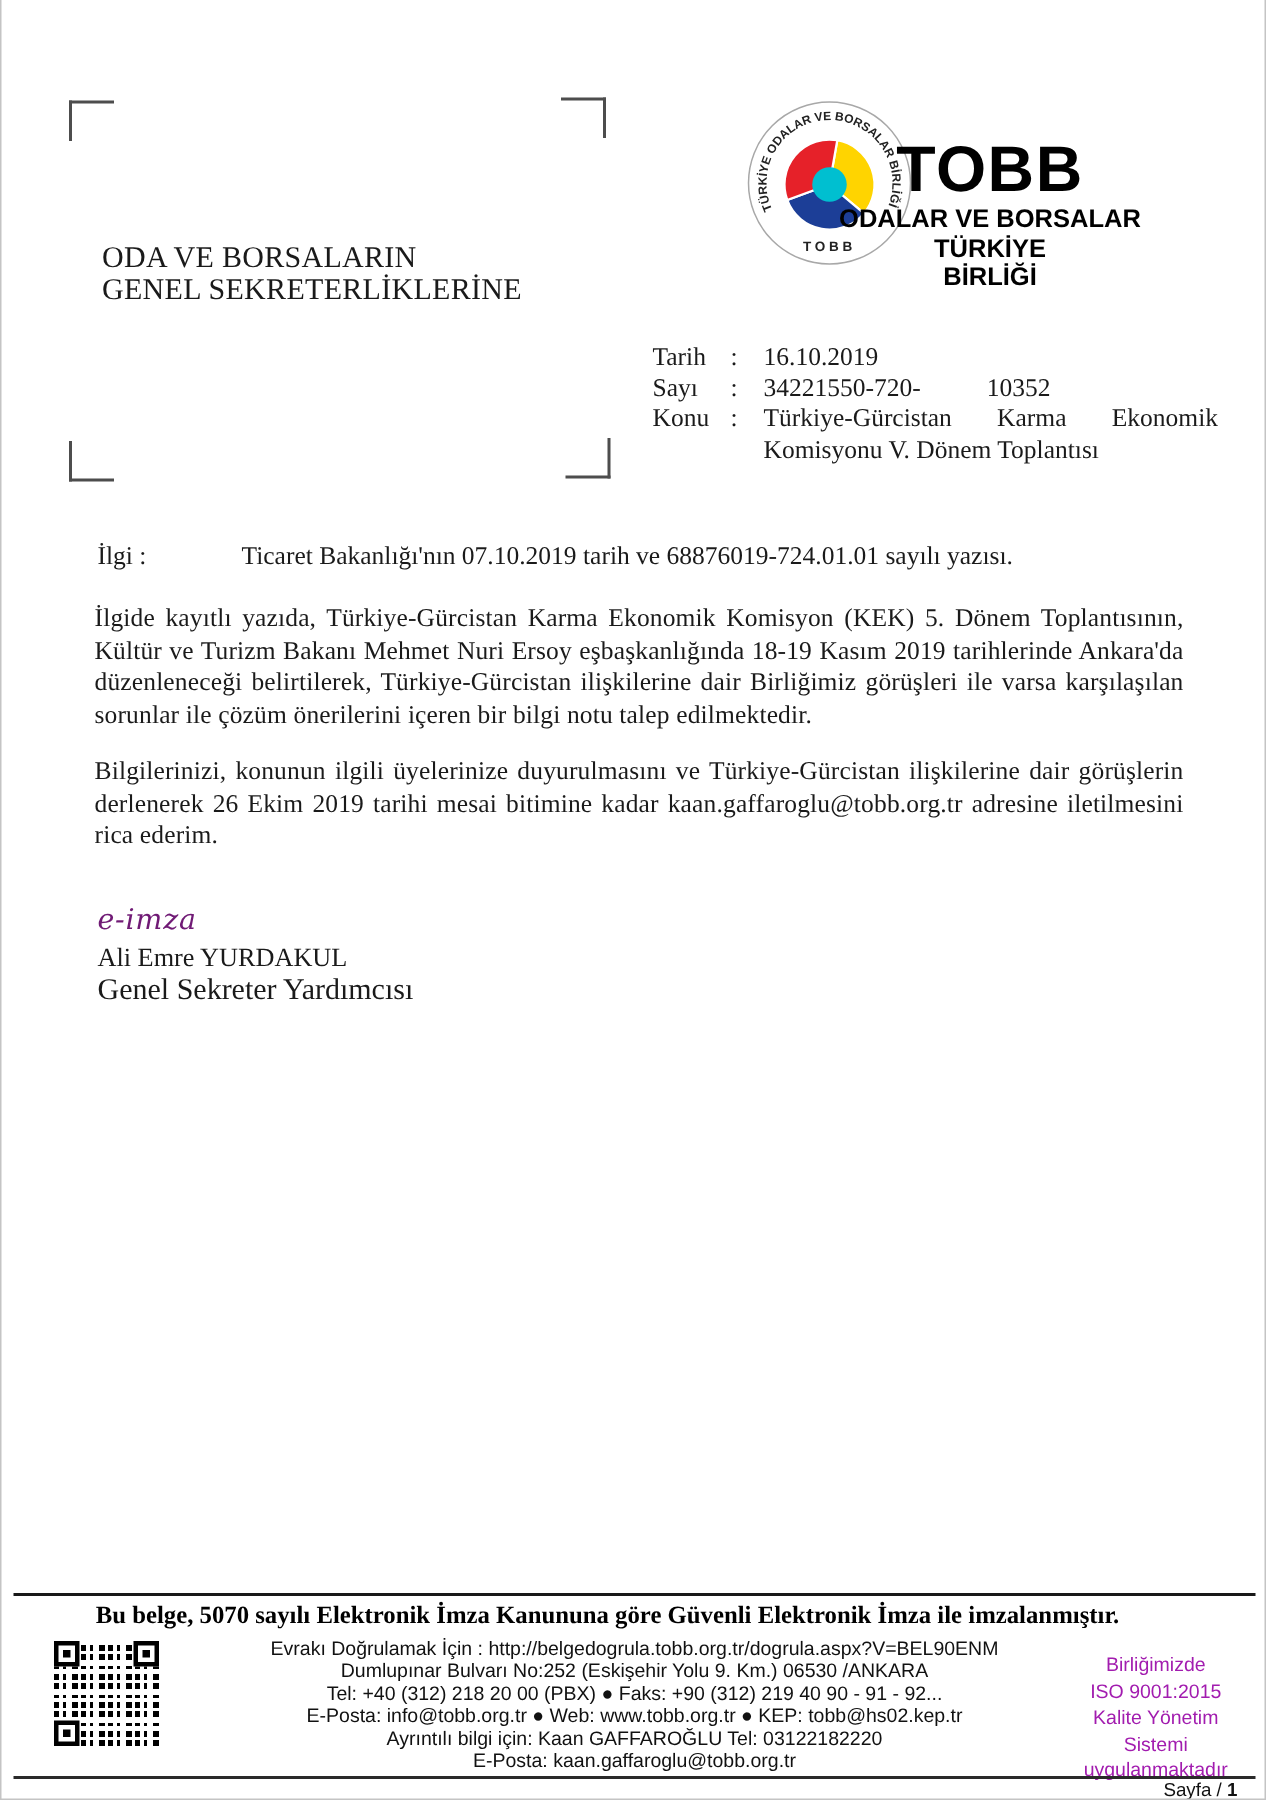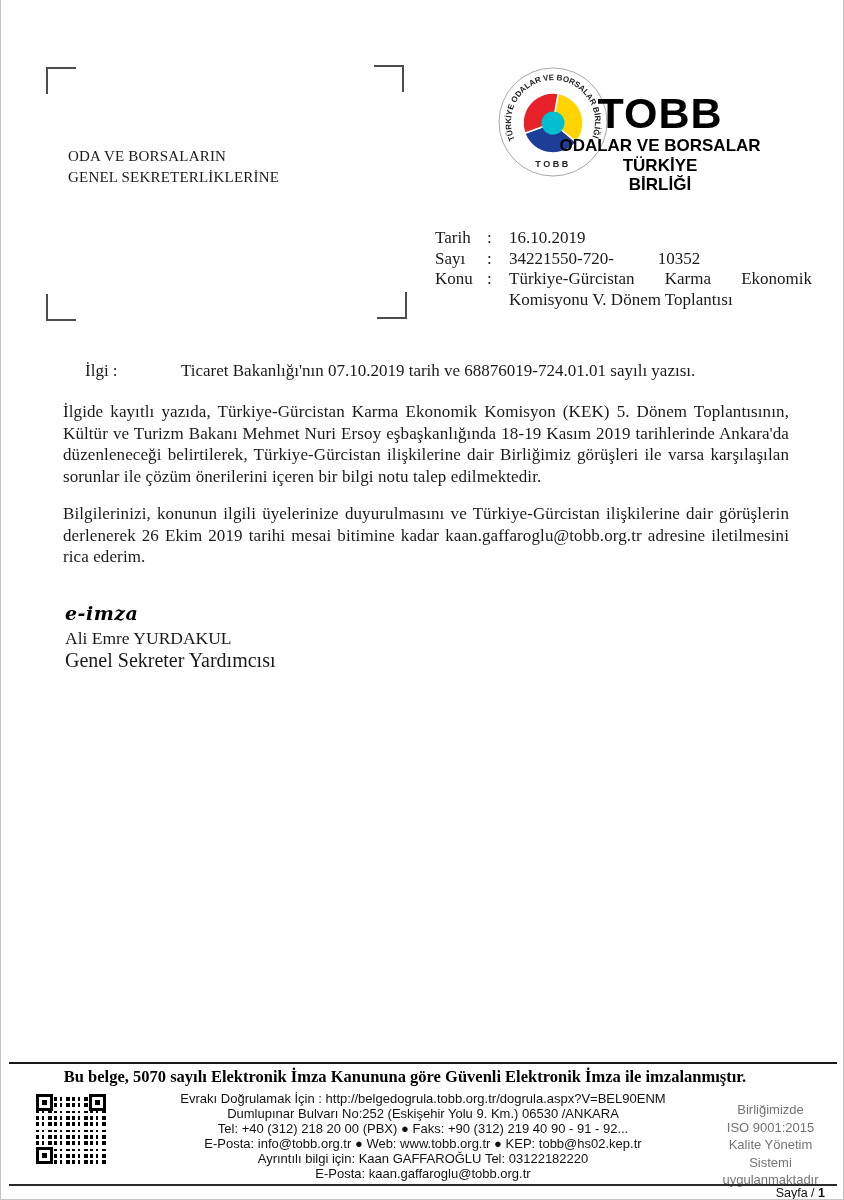--- a/index.html
+++ b/index.html
@@ -26,45 +26,45 @@
     letter-spacing:6px; margin-top:1px; color:#000; white-space:nowrap;
   }
 
   
   .mark{width:30px; height:27px; box-sizing:border-box;}
   .mark-tl{left:45px;  top:67px;  border-left:2px solid #4d4d4d; border-top:2px solid #4d4d4d;}
   .mark-tr{left:373px; top:65px;  border-right:2px solid #4d4d4d; border-top:2px solid #4d4d4d;}
   .mark-bl{left:45px;  top:294px; border-left:2px solid #4d4d4d; border-bottom:2px solid #4d4d4d;}
   .mark-br{left:376px; top:292px; border-right:2px solid #4d4d4d; border-bottom:2px solid #4d4d4d;}
 
-  .recipient{left:67px; top:146px; font-size:15px; line-height:21px; letter-spacing:0.2px;}
+  .recipient{left:67px; top:162px; font-size:20px; line-height:21px; letter-spacing:0.2px;}
 
   .logo{left:496px; top:66px;}
 
   .letterhead{left:545px; top:90px; width:228px; text-align:center;
     font-family:"Liberation Sans", sans-serif; font-weight:bold; color:#000;}
   .letterhead .abbr{font-size:43px; line-height:46px; letter-spacing:1px;}
   .letterhead .lh-line{font-size:17px; line-height:19.5px;}
 
   
   .meta{left:434px; top:228px; width:377px; font-size:17px; line-height:20.5px;}
   .meta-row{display:grid; grid-template-columns:52px 22px 1fr;}
   .sayi-number{display:inline-block; margin-left:44px;text-align:center;}
   .just{text-align:justify; text-align-last:justify;}
 
   .ilgi{left:64px; top:361px; display:flex; font-size:17px;}
-  .ilgi-label{width:96px; flex:none;margin-left:20px;}
+  .ilgi-label{width:96px; flex:none;}
 
   .para{left:62px; top:401px; width:726px; font-size:17px; line-height:21.6px;
         text-align:justify; text-align-last:left; letter-spacing:0.1px;}
   .para2{top:503px;}
 
   .sig{left:64px; top:602px;}
-  .eimza{font-family:"DejaVu Serif", serif; font-style:italic; font-weight:bold;
-         font-size:19px; color:#000000; letter-spacing:0.5px;}
+  .eimza{font-family:"DejaVu Serif", serif; font-style:italic; font-weight:normal;
+         font-size:19px; color:#701a75; letter-spacing:0.5px;}
   .sig-name{font-size:17.5px; margin-top:4px;}
   .sig-title{font-size:20px;}
 
   
   .rule-top{left:8px; top:1062px; width:828px; border-top:2.5px solid #181818;}
   .legal{left:0; top:1067px; width:808px; text-align:center; font-weight:bold; font-size:16.5px; color:#000;}
 
   .qr{left:35px; top:1094px; width:70px; height:70px;
     background:
       repeating-linear-gradient(90deg,#000 0 3px,#fff 3px 6px,#000 6px 8px,#fff 8px 12px,#000 12px 16px,#fff 16px 18px),
@@ -73,21 +73,21 @@
   }
   .finder{position:absolute; width:17px; height:17px; border:3px solid #000; background:#fff; box-sizing:border-box;}
   .finder::after{content:""; position:absolute; left:3px; top:3px; width:5px; height:5px; background:#000;}
   .finder.tl{left:0; top:0;} .finder.tr{right:0; top:0;} .finder.bl{left:0; bottom:0;}
 
   .footer-center{left:122px; top:1091px; width:600px; text-align:center;
     font-family:"Liberation Sans", sans-serif; font-size:13px; line-height:15px; color:#111; white-space:nowrap;}
   .footer-center b{font-weight:normal;}
 
   .iso-box{left:703px; top:1101px; width:133px; text-align:center;
-    font-family:"Liberation Sans", sans-serif; font-size:13px; line-height:17.5px; color:#737373;}
+    font-family:"Liberation Sans", sans-serif; font-size:13px; line-height:17.5px; color:#a21caf;}
 
   .rule-bottom{left:8px; top:1184px; width:828px; border-top:2px solid #2a2a2a;}
   .form-code{left:80px; top:1246px; font-family:"Liberation Sans", sans-serif; font-size:12.5px; color:#0f172a;margin-left:20px;}
   .page-num{right:18px; top:1186px; font-family:"Liberation Sans", sans-serif; font-size:12.5px; color:#111;}
   .page-num b{font-weight:bold;}
 </style>
 </head>
 <body>
 
 <div class="page">

